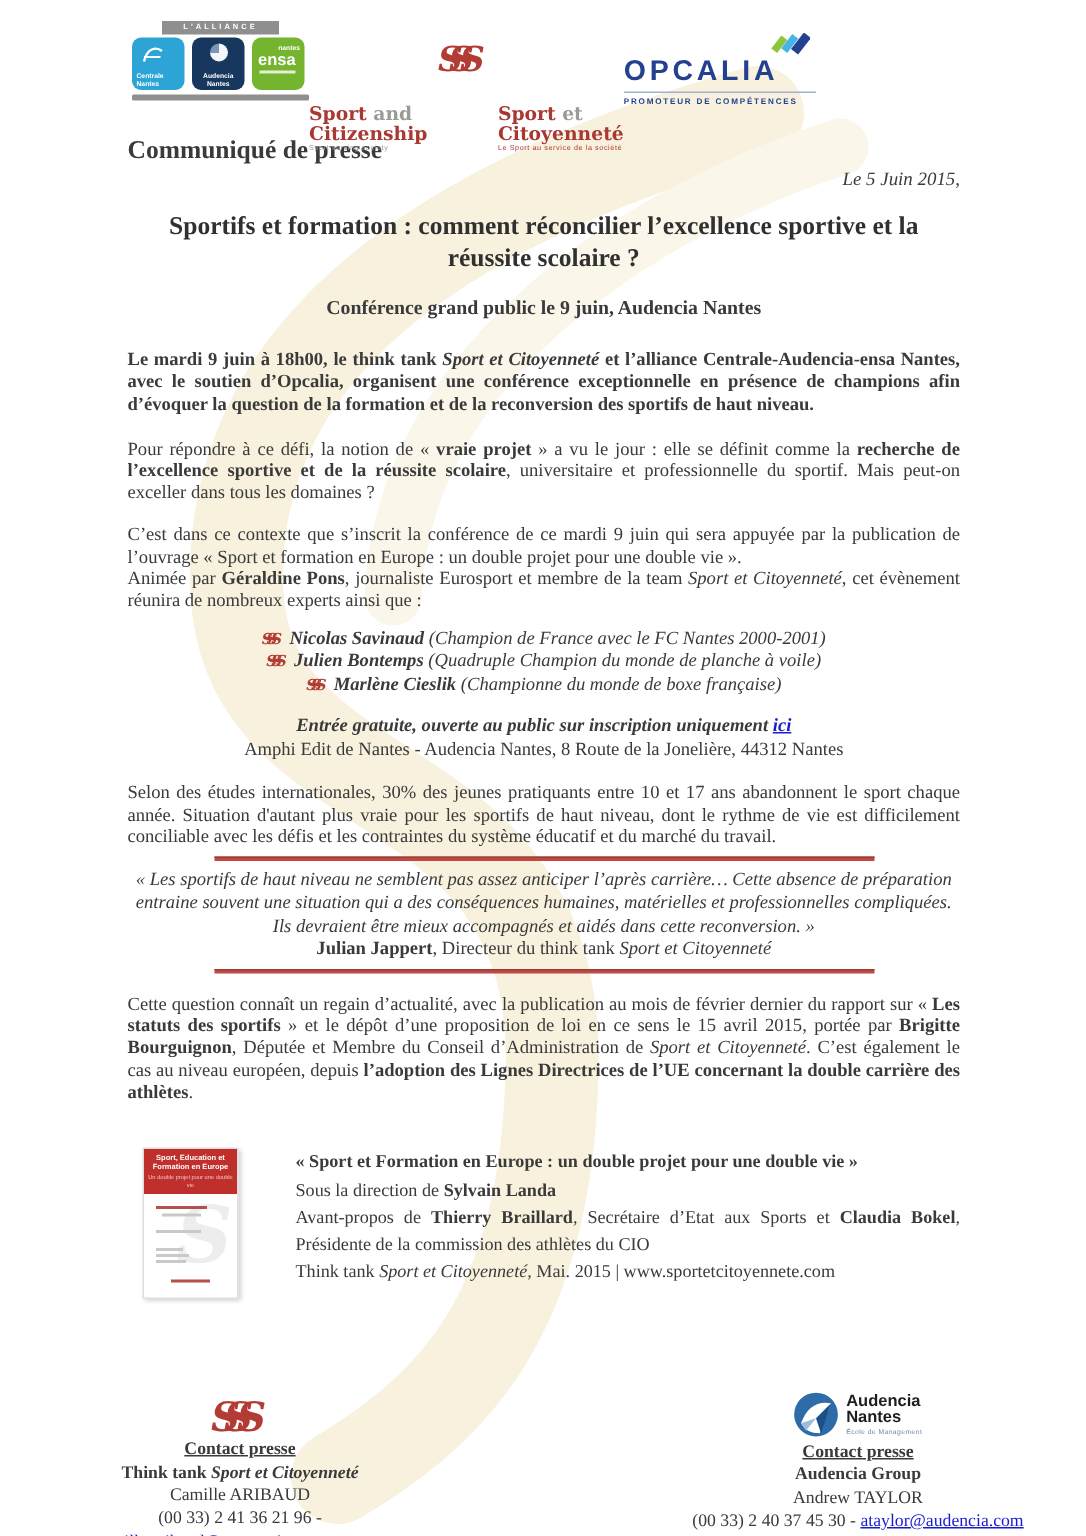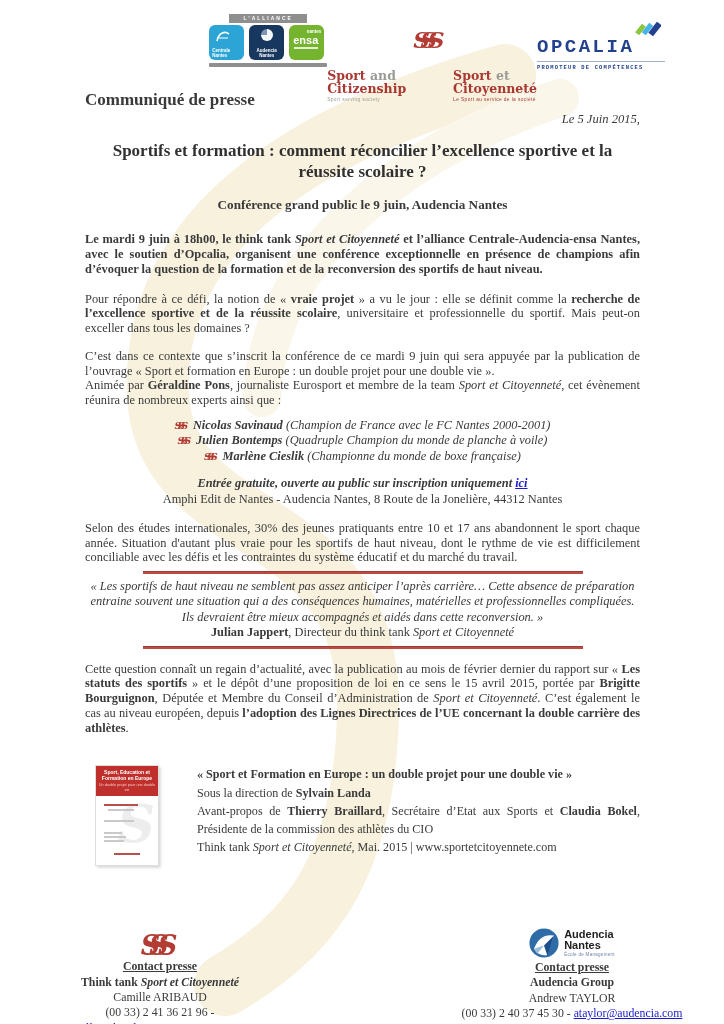--- a/index.html
+++ b/index.html
@@ -2,21 +2,21 @@
 <html><head>
 <meta charset="utf-8">
 <style>
   html,body{margin:0;padding:0;background:#e9e9e9;}
   .page{position:relative;width:724px;height:1024px;margin:0 auto;background:#ffffff;
         font-family:"Liberation Serif","DejaVu Serif",serif;color:#3a3a3a;overflow:hidden;}
   .watermark{position:absolute;top:0;left:0;z-index:0;}
 
   
   .header{position:absolute;top:14px;left:88px;right:59px;display:flex;
-          justify-content:flex-end;align-items:flex-start;z-index:2;}
+          justify-content:flex-start;align-items:flex-start;z-index:2;}
   .l-alliance{width:118px;font-family:"Liberation Sans",sans-serif;}
   .alliance-banner{width:78px;margin:0 auto;background:#8f8f8f;color:#fff;font-size:5px;
                    font-weight:bold;letter-spacing:2px;text-align:center;padding:1px 0 2px;}
   .tiles{display:flex;gap:5px;margin-top:2px;}
   .tile{width:35px;height:35px;border-radius:6px;position:relative;color:#fff;overflow:hidden;}
   .tile-centrale{background:#2ca5d6;}
   .tile-audencia{background:#17375e;}
   .tile-ensa{background:#74b42e;}
   .tile-label{position:absolute;bottom:2px;left:3px;right:2px;font-size:4.5px;line-height:1.15;font-weight:bold;}
   .tile-audencia .tile-label{left:0;right:0;text-align:center;}
@@ -31,21 +31,21 @@
   .l-sc{display:flex;align-items:flex-start;gap:7px;margin-top:15px;}
   .sc-block{line-height:1;margin-top:40px;}
   .sc-line{font-size:12.5px;font-weight:bold;color:#a93832;line-height:1.05;font-family:"DejaVu Serif",serif;}
   .sc-gray{color:#9b9b95;}
   .sc-tag{font-size:4.8px;color:#9b9b95;margin-top:3px;letter-spacing:.4px;font-family:"Liberation Sans",sans-serif;}
   .sc-tag-red{color:#a93832;}
   .sss{font-style:italic;font-weight:bold;color:#b23c34;letter-spacing:-0.38em;
        padding-right:.45em;font-family:"DejaVu Serif",serif;display:inline-block;}
   .sc-glyph{font-size:23px;line-height:.85;margin-top:1px;}
 
-  .l-opcalia{width:128px;margin-top:8px;font-family:Liberation Mono, monospace;}
+  .l-opcalia{width:128px;margin-top:8px;font-family:Liberation Sans, sans-serif;}
   .opc-chevrons{text-align:right;height:16px;margin-right:4px;}
   .opc-name{font-size:19px;font-weight:bold;color:#23418f;letter-spacing:2.5px;line-height:1;}
   .opc-tag{margin-top:4px;border-top:1px solid #a4b0cf;padding-top:3px;font-size:5.4px;
            color:#23418f;letter-spacing:1.2px;font-weight:bold;}
 
   
   .main{position:absolute;left:85px;top:90px;width:555px;z-index:1;font-size:12.4px;line-height:1.19;}
   .kicker{font-weight:bold;font-size:17px;}
   .date{text-align:right;font-style:italic;margin-top:2px;font-size:12.6px;}
   .title{font-size:17px;font-weight:bold;text-align:center;line-height:1.25;margin:13px 0 0;color:#303030;}

